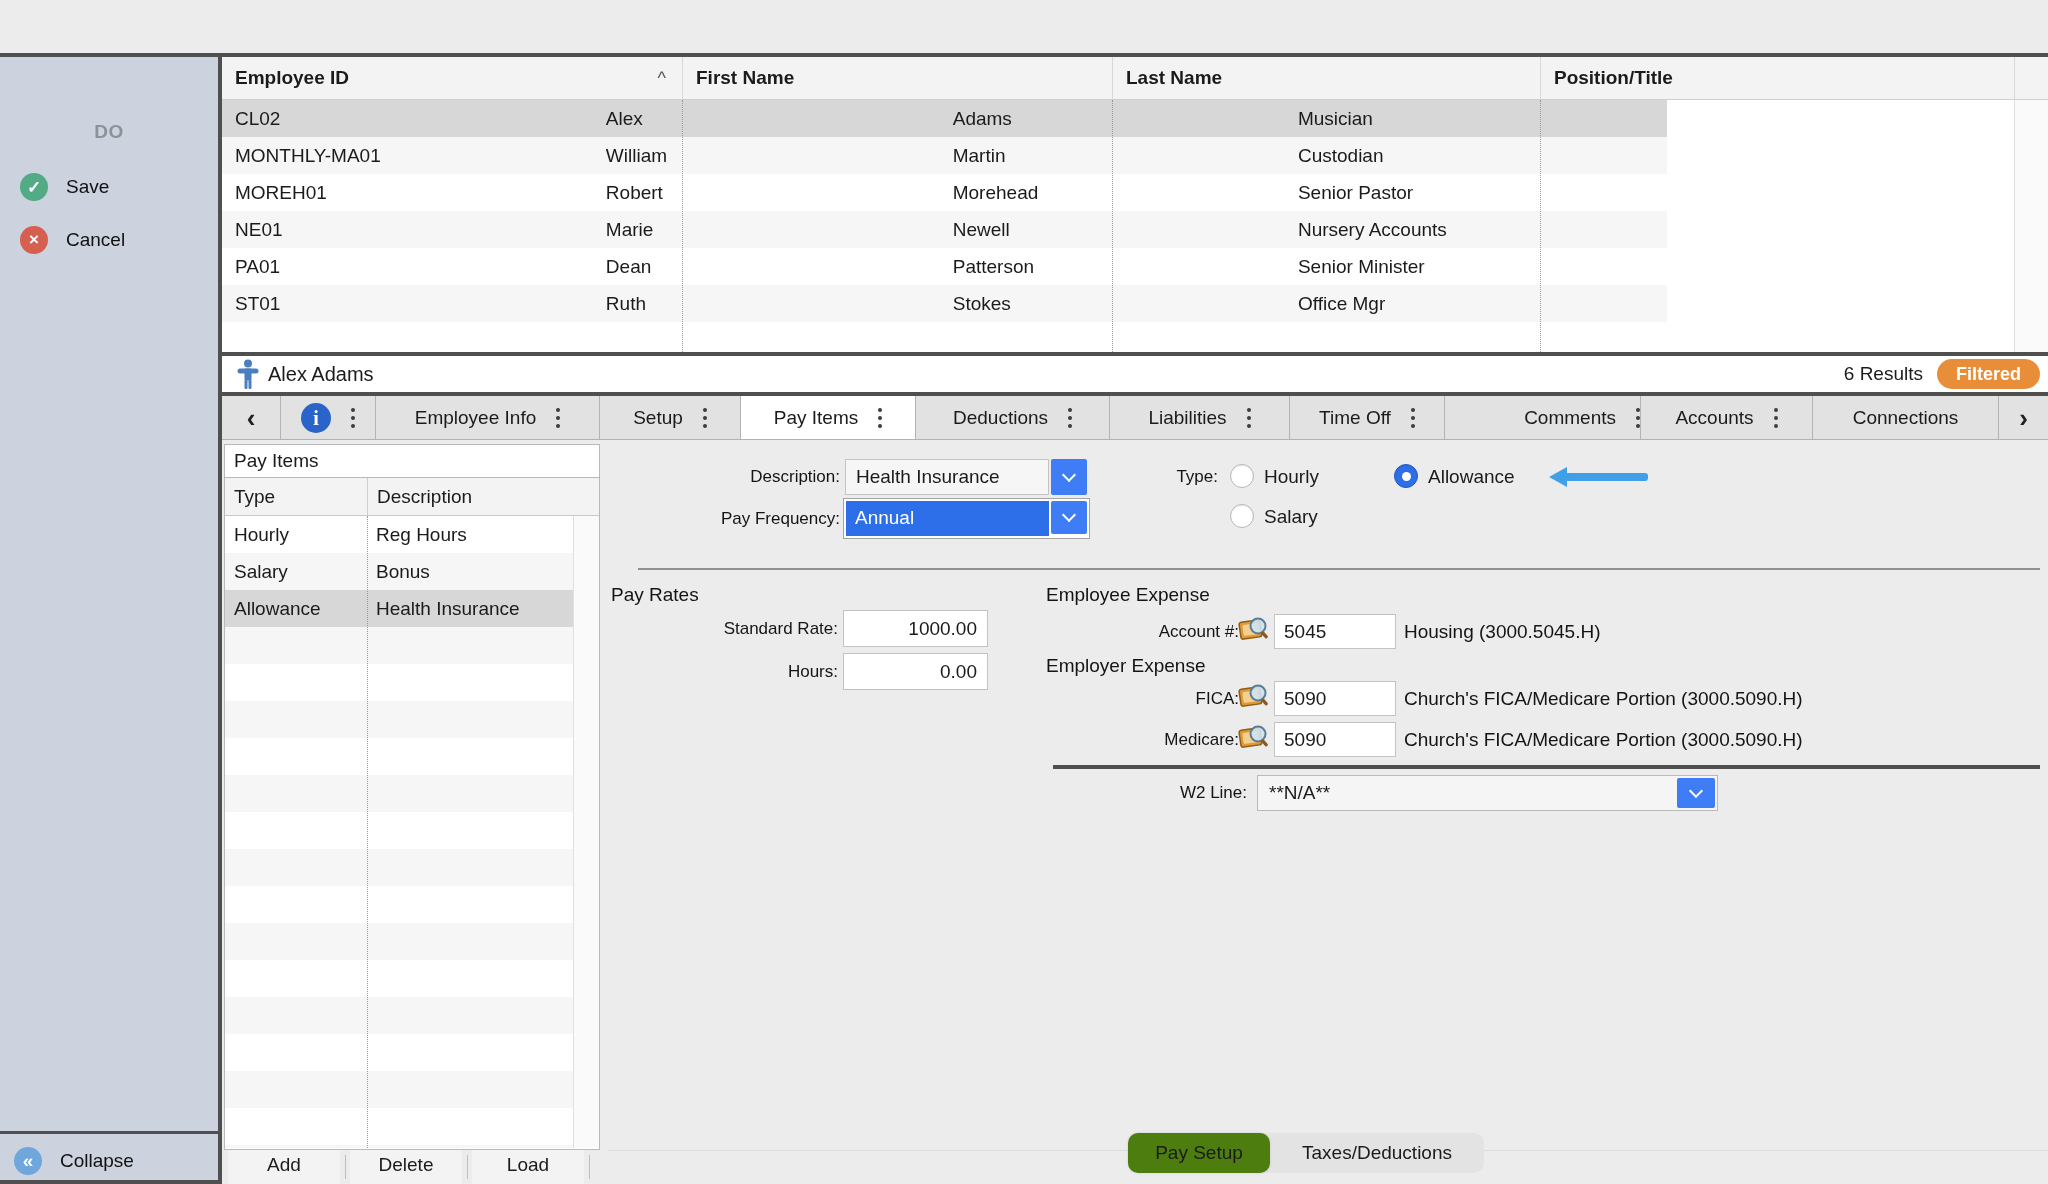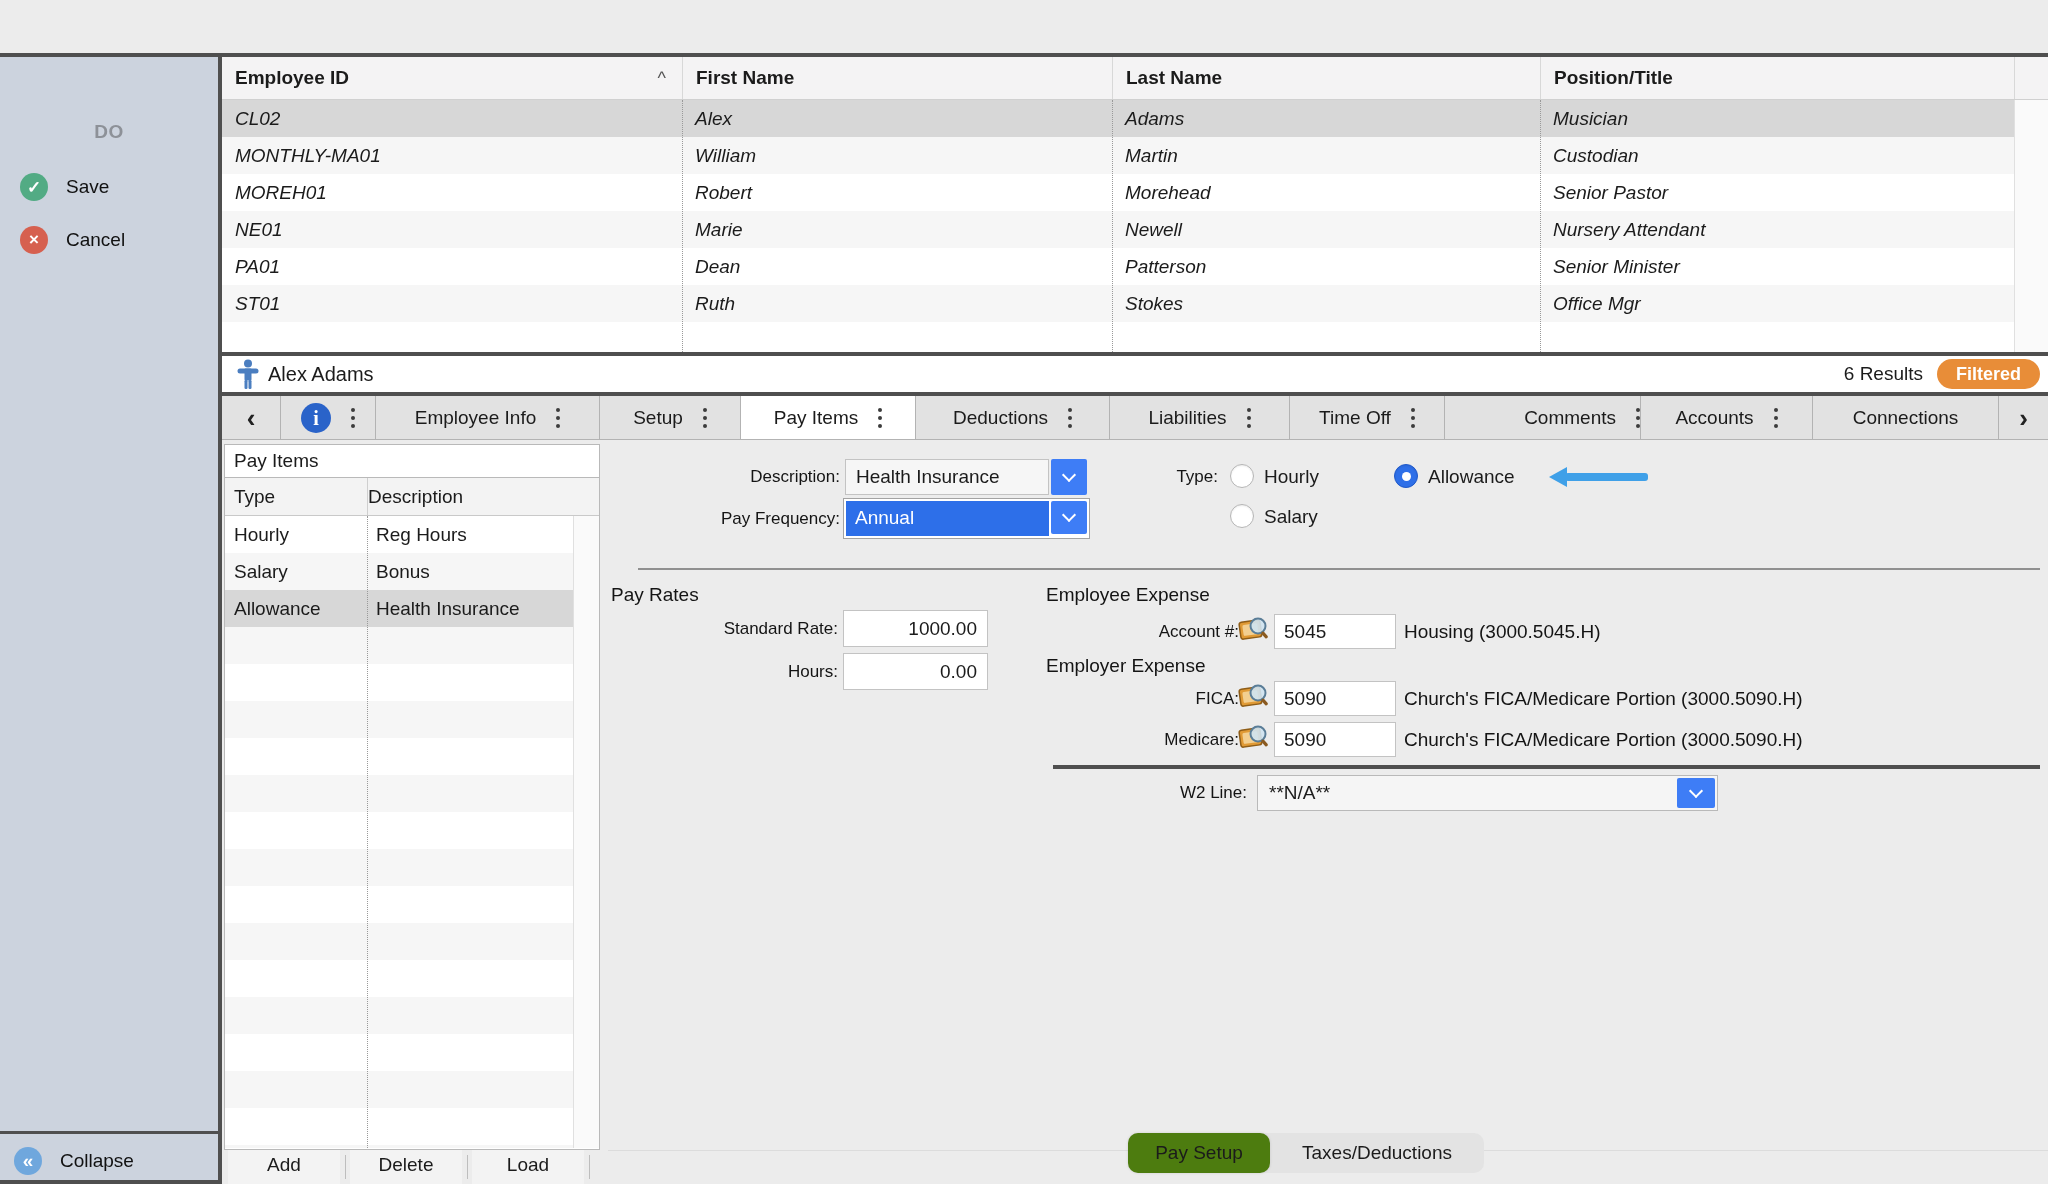--- a/index.html
+++ b/index.html
@@ -34,21 +34,21 @@
   
   .etable-head { left:222px; top:57px; width:1826px; height:43px; background:#f4f3f4;
     border-bottom:1px solid #d0d0d0; display:flex; }
   .eh-cell { font-size:19px; font-weight:bold; line-height:42px; padding-left:13px; }
   .eh-cell + .eh-cell { border-left:1px solid #d8d8d8; }
   .eh-c1 { width:460px; display:flex; justify-content:space-between; padding-right:16px; }
   .eh-c2 { width:430px; } .eh-c3 { width:428px; } .eh-c4 { width:474px; }
   .eh-scroll { width:34px; border-left:1px solid #d8d8d8; }
   .sort-caret { font-size:18px; color:#555; font-weight:normal; }
   .etable-body { left:222px; top:100px; width:1826px; height:252px; background:#fff; }
-  .erow { display:flex; height:37px; width:1792px;font-style:italic; }
+  .erow { display:flex; height:37px; width:1445px; }
   .erow.alt { background:#f6f6f6; }
   .erow.sel { background:#d7d7d7; }
   .ecell { font-size:19px; line-height:37px; padding-left:13px; overflow:hidden; white-space:nowrap; }
   .ec1 { width:460px; } .ec2 { width:430px; } .ec3 { width:428px; } .ec4 { width:474px; }
   .vdot { width:0; border-left:1px dotted #999; }
   .escroll { left:1792px; top:0; width:34px; height:252px; background:#fafafa; border-left:1px solid #e0e0e0; }
 
   
   .recbar { left:222px; top:356px; width:1826px; height:36px; background:#fff; }
   .rec-name { left:46px; top:0; height:20px; line-height:36px; font-size:20px; }
@@ -72,21 +72,21 @@
     font-weight:bold; font-size:20px; }
 
   
   .pi-header { left:224px; top:444px; width:376px; height:34px; background:#fff;
     border:1px solid #b9b9b9; font-size:19px; line-height:32px; padding-left:9px; }
   .pi-list { left:224px; top:478px; width:376px; height:672px; background:#fff;
     border:1px solid #b9b9b9; border-top:none; }
   .pi-colhead { display:flex; height:38px; background:#f3f3f3; border-bottom:1px solid #c9c9c9;
     font-size:19px; line-height:37px; }
   .pi-ct { width:142px; padding-left:9px; }
-  .pi-cd { padding-left:0; border-left:1px solid #cfcfcf; flex:1; }
+  .pi-cd { padding-left:9px; border-left:1px solid #cfcfcf; flex:1; }
   .pi-row { display:flex; height:37px; font-size:19px; line-height:37px; width:348px; }
   .pi-row.alt { background:#f6f6f6; }
   .pi-row.sel { background:#d7d7d7; }
   .pi-rt { width:142px; padding-left:9px; } .pi-rd { padding-left:9px; flex:1; }
   .pi-fill { left:0; top:149px; width:348px; height:521px;
     background:repeating-linear-gradient(to bottom,#f6f6f6 0 37px,#ffffff 37px 74px); }
   .pi-vdot { left:142px; top:38px; height:632px; width:0; border-left:1px dotted #999; }
   .pi-scroll { right:0; top:38px; width:26px; height:632px; background:#fafafa; border-left:1px solid #e0e0e0; }
   .pi-btn { top:1150px; width:112px; height:34px; background:#f3f3f3; text-align:center;
     font-size:19px; line-height:30px; cursor:default; }
@@ -166,21 +166,21 @@
     <div class="erow">
       <div class="ecell ec1">MOREH01</div>
       <div class="ecell ec2">Robert</div>
       <div class="ecell ec3">Morehead</div>
       <div class="ecell ec4">Senior Pastor</div>
     </div>
     <div class="erow alt">
       <div class="ecell ec1">NE01</div>
       <div class="ecell ec2">Marie</div>
       <div class="ecell ec3">Newell</div>
-      <div class="ecell ec4">Nursery Attendant</div>
+      <div class="ecell ec4">Nursery Accounts</div>
     </div>
     <div class="erow">
       <div class="ecell ec1">PA01</div>
       <div class="ecell ec2">Dean</div>
       <div class="ecell ec3">Patterson</div>
       <div class="ecell ec4">Senior Minister</div>
     </div>
     <div class="erow alt">
       <div class="ecell ec1">ST01</div>
       <div class="ecell ec2">Ruth</div>

